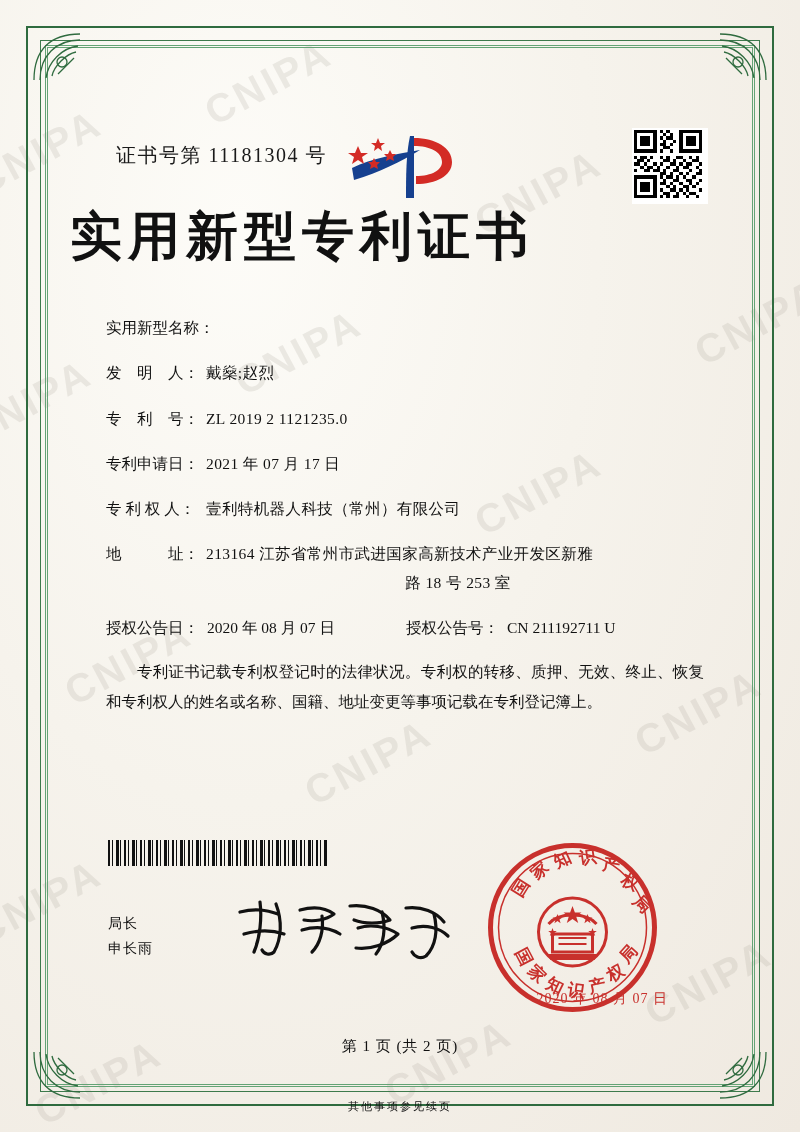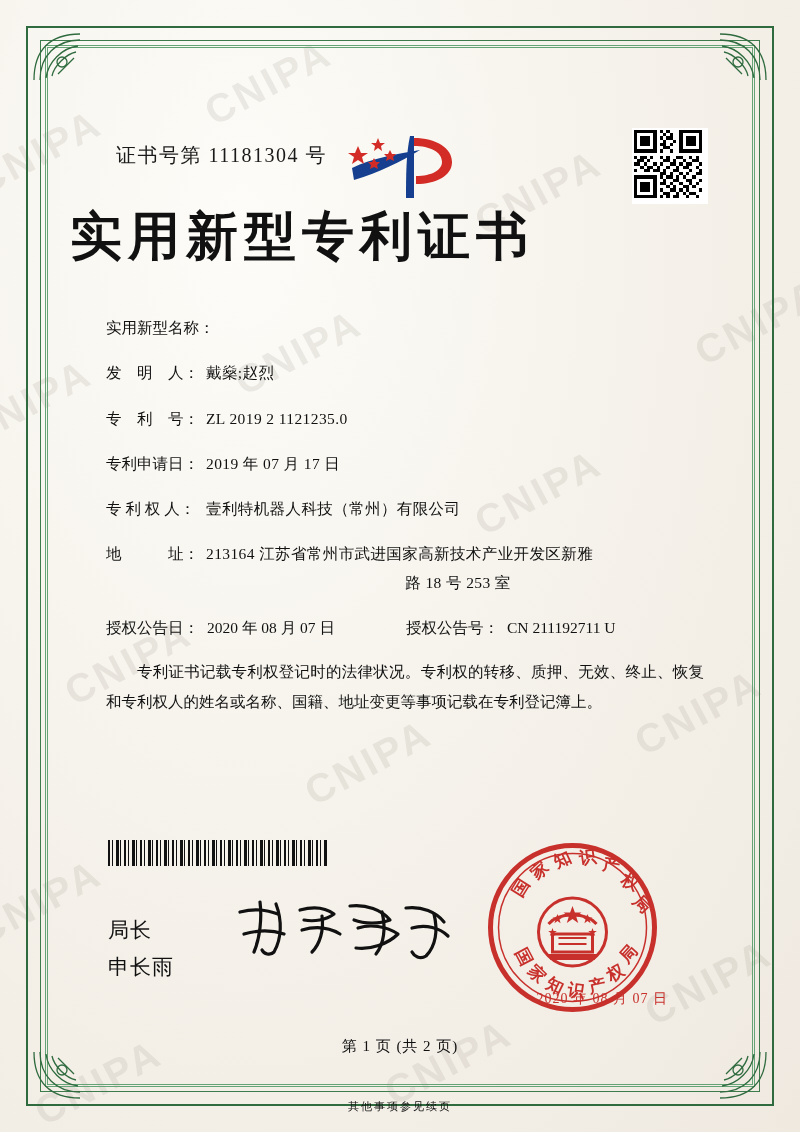--- a/index.html
+++ b/index.html
@@ -201,21 +201,21 @@
     background: repeating-linear-gradient(to right,
       #111 0px, #111 2px, transparent 2px, transparent 4px,
       #111 4px, #111 5px, transparent 5px, transparent 8px,
       #111 8px, #111 11px, transparent 11px, transparent 12px,
       #111 12px, #111 13px, transparent 13px, transparent 16px);
   }
   .signer {
     position: absolute;
     left: 38px;
     top: 100px;
-    font-size: 21px;
+    font-size: 14px;
     line-height: 1.75;
     color: #111;
     letter-spacing: 1px;
   }
   .signature {
     position: absolute;
     left: 160px;
     top: 82px;
     width: 230px;
     height: 70px;
@@ -474,21 +474,21 @@
         <div class="f-value">戴燊;赵烈</div>
       </div>
 
       <div class="field-row">
         <div class="f-label">专　利　号：</div>
         <div class="f-value">ZL 2019 2 1121235.0</div>
       </div>
 
       <div class="field-row">
         <div class="f-label">专利申请日：</div>
-        <div class="f-value">2019 年 07 月 17 日</div>
+        <div class="f-value">2021 年 07 月 17 日</div>
       </div>
 
       <div class="field-row">
         <div class="f-label">专 利 权 人：</div>
         <div class="f-value">壹利特机器人科技（常州）有限公司</div>
       </div>
 
       <div class="field-row">
         <div class="f-label">地　　　址：</div>
         <div class="f-value">

